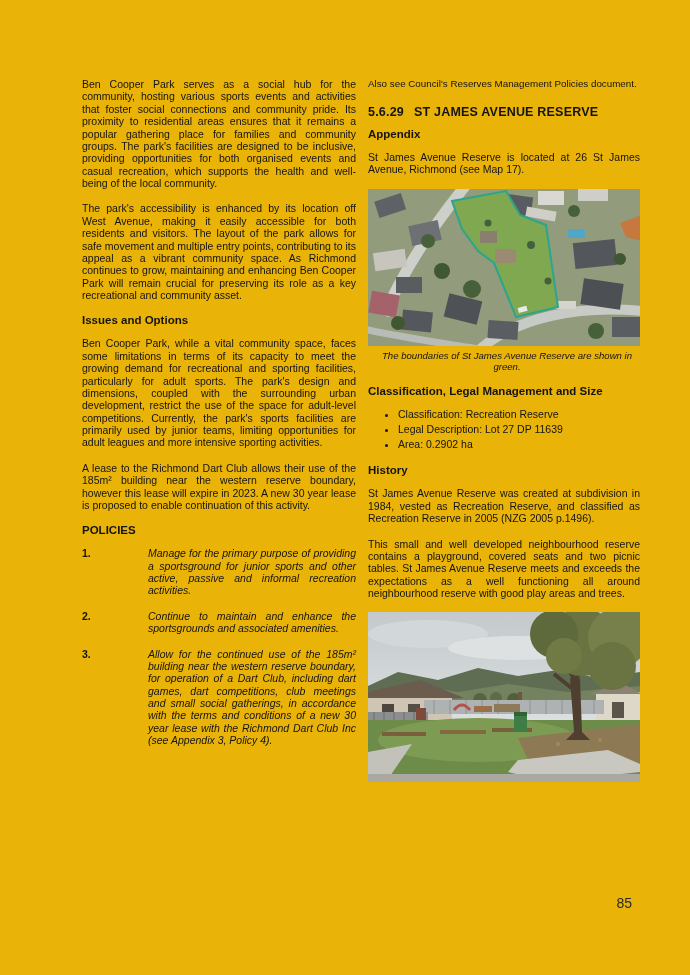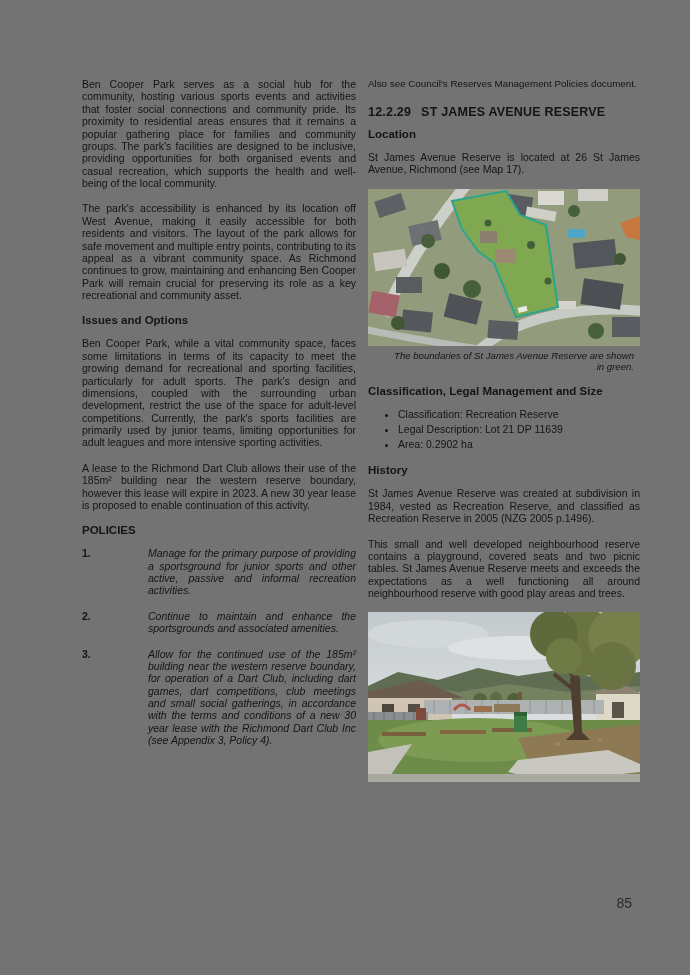--- a/index.html
+++ b/index.html
@@ -1,19 +1,19 @@
 <!DOCTYPE html>
 <html><head>
 <meta charset="utf-8">
 <style>
   html,body { margin:0; padding:0; }
   .page {
     position:relative;
     width:690px; height:975px;
-    background:#737373;
+    background:#eab308;
     font-family:"Liberation Sans", sans-serif;
     color:#141414;
     overflow:hidden;
   }
   .col { position:absolute; top:78px; }
   .col-left  { left:82px;  width:274px; }
   .col-right { left:368px; width:272px; }
 
   p.body {
     font-size:10.5px; line-height:1.18; text-align:justify;
@@ -23,22 +23,22 @@
     font-size:11.5px; font-weight:bold; margin:4px 0 11px 0;
   }
   h2.section {
     font-size:12.5px; font-weight:bold; margin:15px 0 9px 0; letter-spacing:.2px;
   }
   h2.section .secnum { margin-right:10px; }
   .note {
     font-size:9.8px; margin:0 0 14px 0; line-height:1.2;
   }
   .caption {
-    font-size:9.6px; font-style:italic; text-align:right;
-    margin:4px 6px 12px 23px; line-height:1.25;
+    font-size:9.6px; font-style:italic; text-align:center;
+    margin:4px 6px 12px 12px; line-height:1.25;
   }
   ul.bullets { margin:0 0 13px 0; padding:0 0 0 30px; }
   ul.bullets li { font-size:10.5px; line-height:1.3; margin:0 0 1px 0; }
 
   .policy { display:flex; margin:0 0 13px 0; font-size:10.5px; line-height:1.18; }
   .policy-num { flex:none; width:66px; font-weight:bold; }
   .policy-text { flex:1; text-align:justify;font-style:italic; }
 
   .photo { width:272px; overflow:hidden; line-height:0; }
   .photo svg { display:block; }
@@ -76,24 +76,24 @@
     <div class="policy">
       <span class="policy-num">3.</span>
       <span class="policy-text">Allow for the continued use of the 185m² building near the western reserve boundary, for operation of a Dart Club, including dart games, dart competitions, club meetings and small social gatherings, in accordance with the terms and conditions of a new 30 year lease with the Richmond Dart Club Inc (see Appendix 3, Policy 4).</span>
     </div>
   </div>
 
   <div class="col col-right">
     <p class="note">Also see Council's Reserves Management Policies document.</p>
 
     <h2 class="section">
-      <span class="secnum">12.2.29</span><span>ST JAMES AVENUE RESERVE</span>
+      <span class="secnum">5.6.29</span><span>ST JAMES AVENUE RESERVE</span>
     </h2>
 
-    <h3 class="sub">Location</h3>
+    <h3 class="sub">Appendix</h3>
     <p class="body">St James Avenue Reserve is located at 26 St James Avenue, Richmond (see Map 17).</p>
 
     <div class="photo photo-aerial">
       <svg width="272" height="157" viewBox="0 0 272 157" xmlns="http://www.w3.org/2000/svg">
         <rect width="272" height="157" fill="#97a07f"></rect>
 
         <rect x="0" y="0" width="272" height="157" fill="#8d9678" opacity="0.5"></rect>
 
         <path d="M 98,-4 C 72,28 40,72 16,126" stroke="#cdd0ca" stroke-width="11" fill="none"></path>
         <path d="M 112,160 C 150,128 210,116 276,122" stroke="#c8cbc5" stroke-width="10" fill="none"></path>
@@ -137,21 +137,21 @@
         <circle cx="252" cy="70" r="6" fill="#3f5733"></circle>
 
         <rect x="150" y="118" width="9" height="5" fill="#e9e9e6" transform="rotate(-14 154 120)"></rect>
       </svg>
     </div>
     <p class="caption">The boundaries of St James Avenue Reserve are shown in green.</p>
 
     <h3 class="sub">Classification, Legal Management and Size</h3>
     <ul class="bullets">
       <li>Classification: Recreation Reserve</li>
-      <li>Legal Description: Lot 21 DP 11639</li>
+      <li>Legal Description: Lot 27 DP 11639</li>
       <li>Area: 0.2902 ha</li>
     </ul>
 
     <h3 class="sub">History</h3>
     <p class="body">St James Avenue Reserve was created at subdivision in 1984, vested as Recreation Reserve, and classified as Recreation Reserve in 2005 (NZG 2005 p.1496).</p>
 
     <p class="body">This small and well developed neighbourhood reserve contains a playground, covered seats and two picnic tables. St James Avenue Reserve meets and exceeds the expectations as a well functioning all around neighbourhood reserve with good play areas and trees.</p>
 
     <div class="photo photo-street">
       <svg width="272" height="170" viewBox="0 0 272 170" xmlns="http://www.w3.org/2000/svg">

